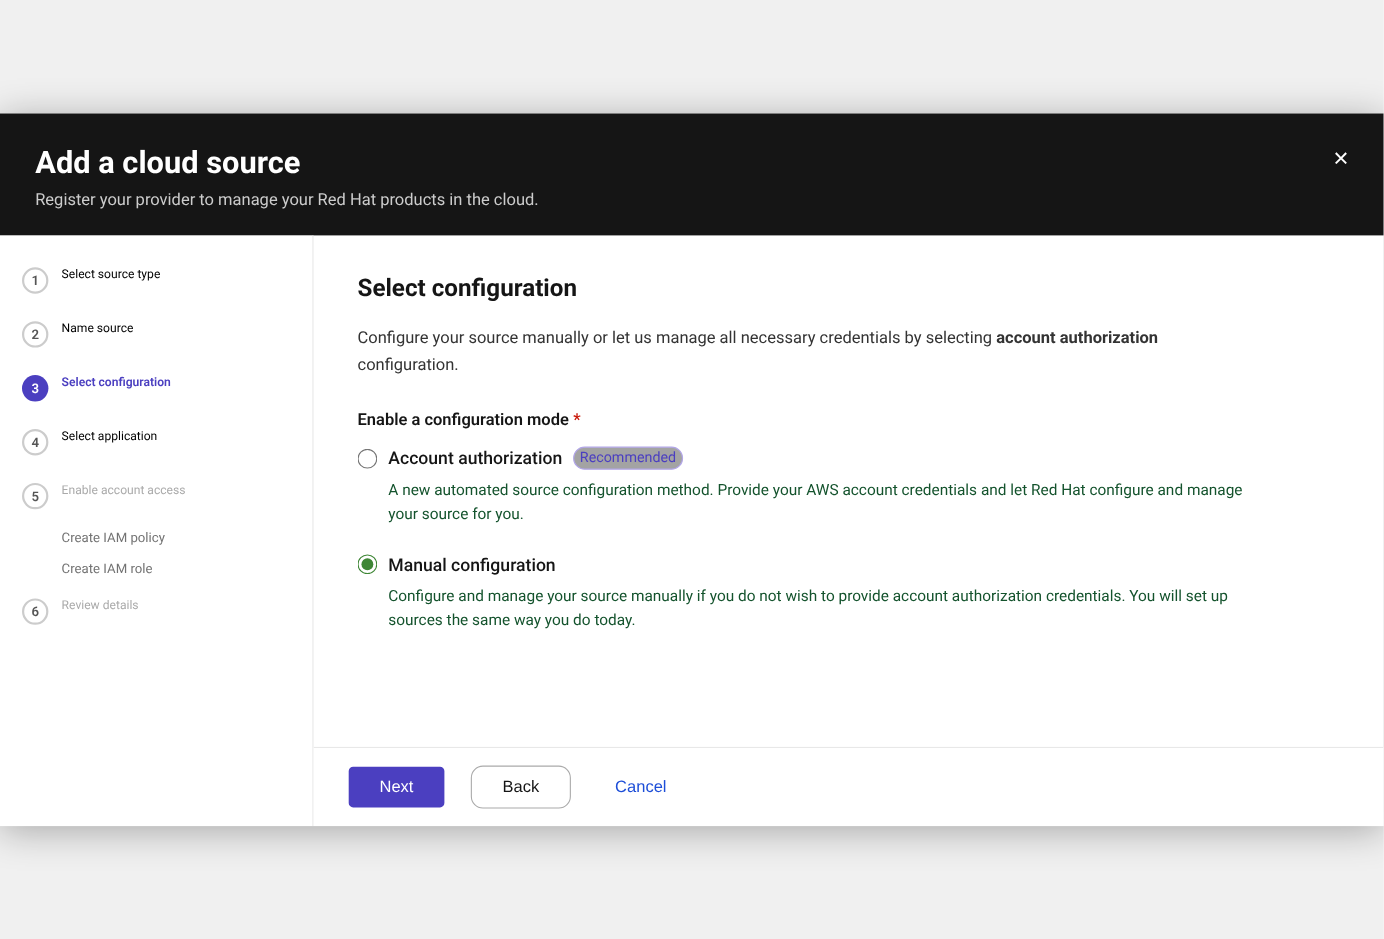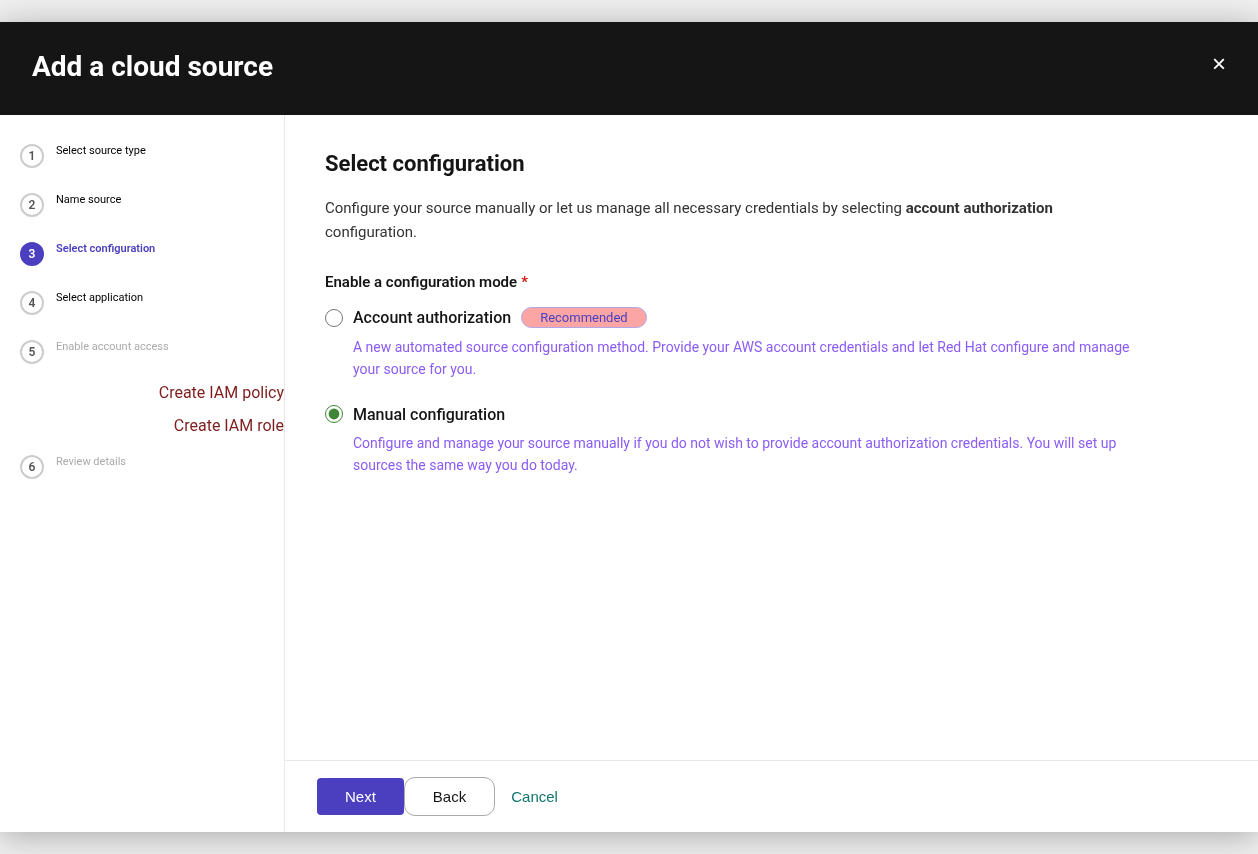--- a/index.html
+++ b/index.html
@@ -6,21 +6,21 @@
     body {
       font-family: -apple-system, BlinkMacSystemFont, "Segoe UI", Roboto, "Helvetica Neue", Arial, sans-serif;
       background: #f0f0f0;
       display: flex;
       align-items: center;
       justify-content: center;
       min-height: 100vh;
     }
     .modal {
       width: 1258px;
-      height: 810px;
+      height: 648px;
       background: #fff;
       display: flex;
       flex-direction: column;
       overflow: hidden;
       box-shadow: 0 4px 32px rgba(0,0,0,0.3);
     }
     .modal-header {
       background: #151515;
       color: #fff;
       padding: 28px 32px 24px 32px;
@@ -106,23 +106,22 @@
       color: #4B3FC0;
     }
     .sidebar-item.disabled .step-label {
       color: #aaa;
     }
     .sub-steps {
       padding-left: 56px;
     }
     .sub-step {
       padding: 7px 0 7px 0;
-      font-size: 16px;
-      color: #7f1d1d;
-      text-align: right;
+      font-size: 12px;
+      color: #737373;
     }
     .main-content {
       flex: 1;
       display: flex;
       flex-direction: column;
       overflow: hidden;
     }
     .content-area {
       flex: 1;
       padding: 36px 40px 24px 40px;
@@ -174,41 +173,41 @@
       accent-color: #3e8635;
     }
     .radio-option-label {
       font-size: 16px;
       font-weight: 500;
       color: #151515;
       margin-right: 10px;
     }
     .recommended-badge {
       display: inline-block;
-      padding: 2px 18px;
+      padding: 2px 5px;
       border-radius: 20px;
       border: 1px solid #B2A6E8;
-      background: #fca5a5;
+      background: #a3a3a3;
       color: #4B3FC0;
       font-size: 13px;
       font-weight: 400;
     }
     .radio-desc {
       font-size: 14px;
-      color: #8b5cf6;
+      color: #14532d;
       line-height: 1.6;
       padding-left: 28px;
       max-width: 820px;
     }
     .footer {
       border-top: 1px solid #e8e8e8;
       padding: 16px 32px;
       display: flex;
       align-items: center;
-      gap: 0;
+      gap: 24px;
       flex-shrink: 0;
       background: #fff;
     }
     .btn-next {
       background: #4B3FC0;
       color: #fff;
       border: none;
       border-radius: 4px;
       padding: 10px 28px;
       font-size: 15px;
@@ -222,36 +221,37 @@
       border: 1px solid #aaa;
       border-radius: 11px;
       padding: 10px 28px;
       font-size: 15px;
       font-weight: 500;
       cursor: pointer;
       min-width: 80px;
     }
     .btn-cancel {
       background: none;
-      color: #0f766e;
+      color: #1d4ed8;
       border: none;
       padding: 10px 16px;
       font-size: 15px;
       font-weight: 500;
       cursor: pointer;
     }
   </style>
 </head>
 <body>
 
 <div class="modal">
 
   <div class="modal-header">
     <div class="modal-header-text">
       <div class="modal-title">Add a cloud source</div>
+      <div class="modal-subtitle">Register your provider to manage your Red Hat products in the cloud.</div>
     </div>
     <button class="close-btn">×</button>
   </div>
 
   <div class="modal-body">
 
     <div class="sidebar">
 
       <div class="sidebar-item">
         <div class="step-num">1</div>

